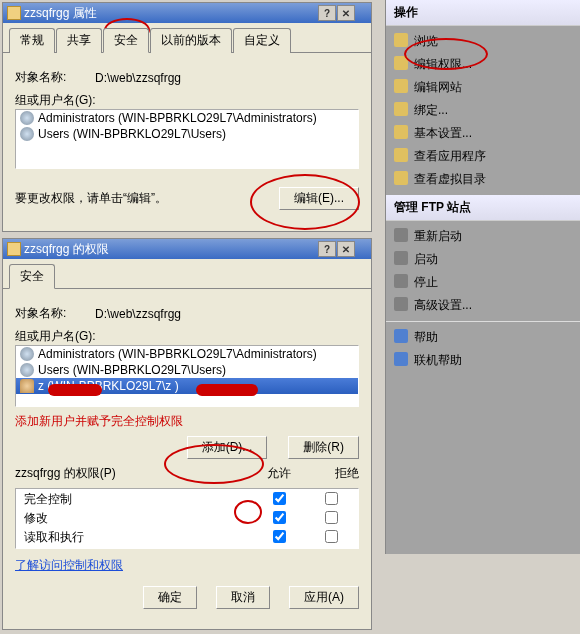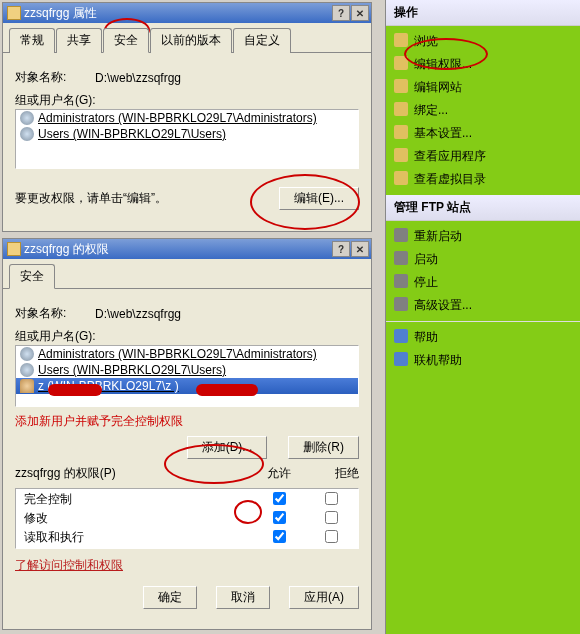--- a/index.html
+++ b/index.html
@@ -1,46 +1,46 @@
 <!DOCTYPE html>
 <html><head>
 <meta charset="utf-8">
 <style>
 * { box-sizing: border-box; margin: 0; padding: 0; font-family: "Microsoft YaHei", Tahoma, sans-serif; font-size: 12px; }
 body { background: #d4d0c8; width: 580px; height: 634px; position: relative; overflow: hidden; }
 
 .dialog { position: absolute; background: #ece9d8; border: 1px solid #888; }
-.titlebar { background: linear-gradient(#7b9dd8, #3a6bc4); height: 20px; display: flex; align-items: center; justify-content: space-between; padding: 0 2px 0 4px; color: #fff; }
+.titlebar { background: linear-gradient(#7b9dd8, #3a6bc4); height: 20px; display: flex; align-items: center; justify-content: space-between; padding: 0 16px 0 4px; color: #fff; }
 .titlebar .ticon { width: 14px; height: 14px; background: #f0d080; border: 1px solid #b89030; margin-right: 3px; display:inline-block; }
 .titlebar .title { display:flex; align-items:center; }
 .titlebar .wbtns { display:flex; gap:1px; }
 .titlebar .wb { width: 18px; height: 16px; background: #d4d0c8; border: 1px solid #888; display:flex; align-items:center; justify-content:center; font-size:10px; font-weight:bold; color:#333; cursor:pointer; }
 
 .tabs { display:flex; padding: 4px 6px 0 6px; border-bottom: 1px solid #888; }
 .tab { padding: 3px 10px; border: 1px solid #888; border-bottom: none; background:#ece9d8; margin-right:1px; border-radius:3px 3px 0 0; cursor:pointer; position:relative; top:1px; }
 .tab.active { background:#ece9d8; border-bottom:1px solid #ece9d8; z-index:2; }
 
 .pane { padding: 10px 12px; }
 .row { margin: 6px 0; display:flex; align-items:center; }
 .lbl { min-width:80px; }
-.lst { border:1px inset #fff; background:#fff; height:60px; overflow:auto;text-decoration:underline; }
+.lst { border:1px inset #fff; background:#fff; height:60px; overflow:auto; }
 .lst-item { padding: 1px 4px; display:flex; align-items:center; gap:4px; }
 .lst-item .uicon { width:14px; height:14px; display:inline-block; }
 .lst-item.sel { background: linear-gradient(#4a7cd8, #2b5fbf); color:#fff; }
 .ig { background: radial-gradient(#d0e0f0, #8090a0); border-radius:50%; }
 .iu { background: radial-gradient(#f0d0a0, #c09050); border-radius: 3px 3px 0 0; }
 
 .btn { background:#ece9d8; border:1px solid #888; border-top-color:#fff; border-left-color:#fff; padding: 2px 14px; cursor:pointer;margin-left:13px; }
 
 .perm-tbl { width:100%; border:1px inset #fff; background:#fff; }
 .perm-tbl td { padding:0 6px; }
 .perm-tbl input[type=checkbox] { margin:0; }
-.link { color:#b91c1c; text-decoration:underline; cursor:pointer; }
+.link { color:#1d4ed8; text-decoration:underline; cursor:pointer; }
 
-.sidepanel { position:absolute; left:385px; top:0; width:195px; height:634px; background:#84cc16; border-left:1px solid #888; }
+.sidepanel { position:absolute; left:385px; top:0; width:195px; height:554px; background:#a3a3a3; border-left:1px solid #888; }
 .sp-hdr { background: linear-gradient(#eef, #dde); padding: 4px 8px; font-weight:bold; border-bottom:1px solid #ccc; }
 .sp-body { padding: 4px 0; }
 .sp-item { padding: 3px 8px 3px 28px; cursor:pointer; position:relative; }
 .sp-item .sicon { position:absolute; left:8px; top:3px; width:14px; height:14px; }
 .redtxt { color:#c00; }
 .redmark { position:absolute; border:2px solid #c00; border-radius:50%; pointer-events:none; }
 .redscribble { position:absolute; background:#c00; height:12px; border-radius:6px; pointer-events:none; }
 </style>
 </head>
 <body>

